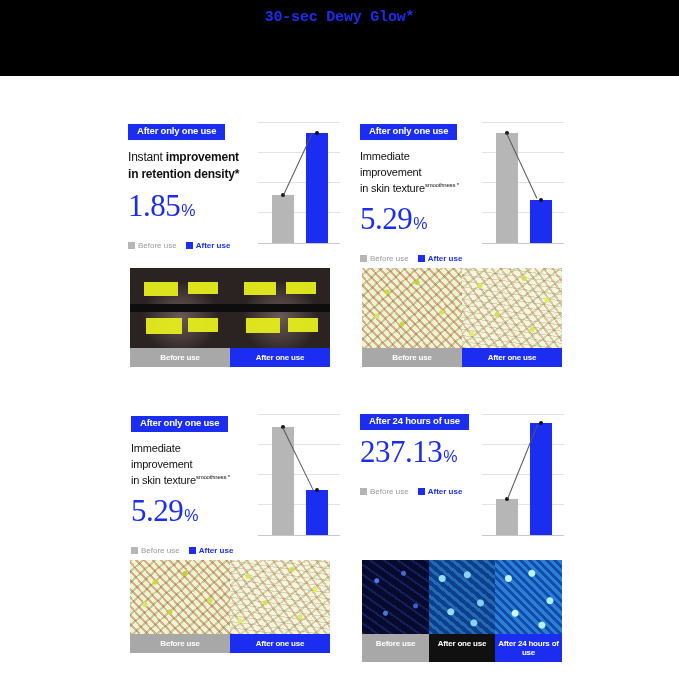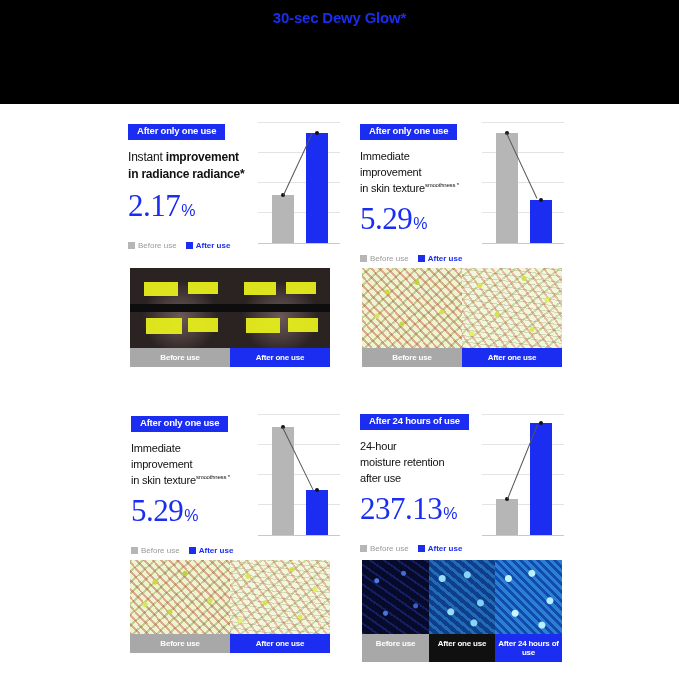--- a/index.html
+++ b/index.html
@@ -18,24 +18,25 @@
     width: 679px;
     height: 679px;
     background: #ffffff;
   }
 
   
   .header {
     position: absolute;
     left: 0; top: 0;
     width: 679px;
-    height: 104px;
+    height: 76px;
     background: #000000;
     color: #ffffff;
     text-align: center;
+    font-family: Liberation Mono, monospace;
   }
   .header-line1 {
     margin-top: 9px;
     font-size: 15px;
     font-weight: bold;
     color: #1a2df0;
     letter-spacing: -0.2px;
   }
   .header-line2 {
     margin-top: 5px;
@@ -266,24 +267,24 @@
 <div class="page">
 
   <div class="header">
     <div class="header-line1">30-sec Dewy Glow*</div>
   </div>
 
   <div class="panel" style="left:128px; top:120px; width:205px;">
     <div class="tag">After only one use</div>
     <div class="claim big">
       <span>Instant </span><span class="strong">improvement</span><br>
-      <span class="strong">in radiance radiance*</span>
+      <span class="strong">in retention density*</span>
     </div>
     <div class="bignum">
-      <span>2.17</span><span class="pct">%</span>
+      <span>1.85</span><span class="pct">%</span>
     </div>
     <div class="legend">
       <span class="sw before"></span><span class="lbl-before">Before use</span><span class="sw after"></span><span class="lbl-after">After use</span>
     </div>
   </div>
 
   <div class="chart" style="left:258px; top:122px; width:82px; height:122px; position:absolute;">
     <div class="grid-line" style="top:0px;"></div>
     <div class="grid-line" style="top:30px;"></div>
     <div class="grid-line" style="top:60px;"></div>
@@ -381,25 +382,20 @@
     <div class="axis"></div>
     <div class="bar before" style="left:14px; width:22px; height:108px;"></div>
     <div class="bar after" style="left:48px; width:22px; height:45px;"></div>
     <div class="dot" style="left:23px; top:11px;"></div>
     <div class="dot" style="left:57px; top:74px;"></div>
     <div class="connector" style="left:25px; top:13px; width:70px; transform:rotate(64deg);"></div>
   </div>
 
   <div class="panel" style="left:360px; top:410px; width:190px;">
     <div class="tag">After 24 hours of use</div>
-    <div class="claim">
-      <span>24-hour</span><br>
-      <span>moisture retention</span><br>
-      <span>after use</span>
-    </div>
     <div class="bignum">
       <span>237.13</span><span class="pct">%</span>
     </div>
     <div class="legend">
       <span class="sw before"></span><span class="lbl-before">Before use</span><span class="sw after"></span><span class="lbl-after">After use</span>
     </div>
   </div>
 
   <div class="chart" style="left:482px; top:414px; width:82px; height:122px; position:absolute;">
     <div class="grid-line" style="top:0px;"></div>

